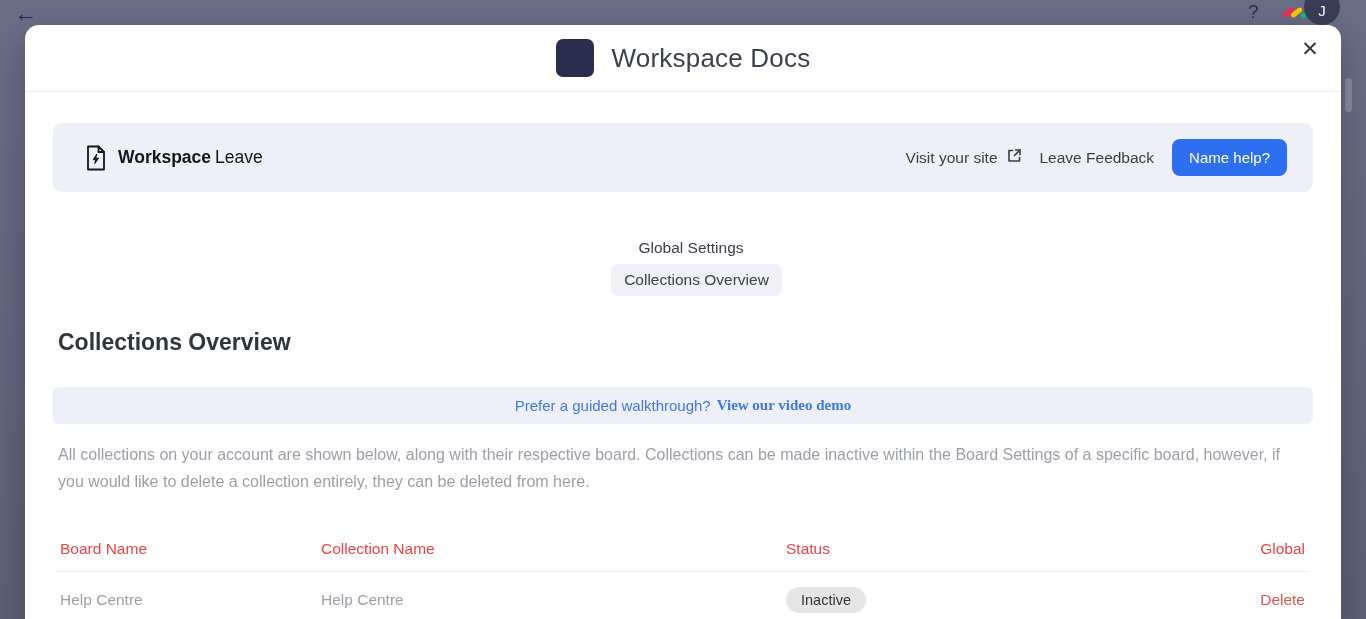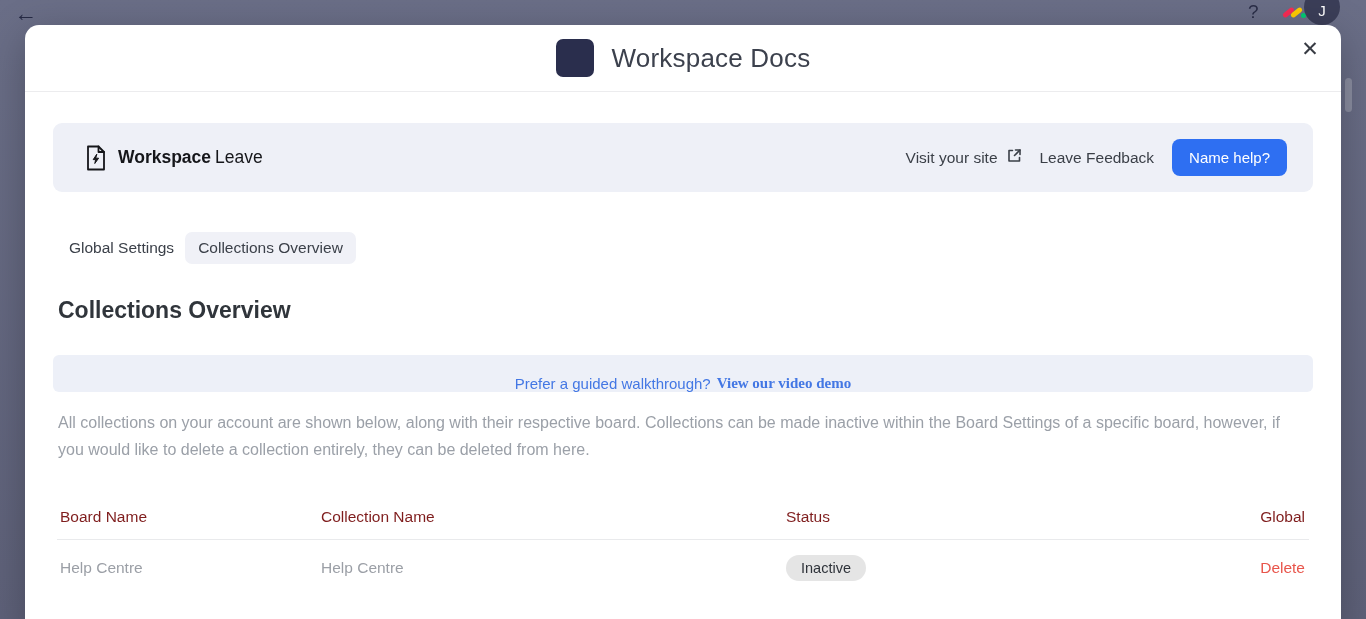--- a/index.html
+++ b/index.html
@@ -105,58 +105,58 @@
     border: none; border-radius: 8px;
     font-size: 15px; font-weight: 500;
     padding: 10px 17px; cursor: pointer;
     font-family: "Liberation Sans", sans-serif;
   }
 
   
   .tabs {
     margin-top: 40px; padding-left: 16px;
     display: flex; align-items: center;
-    font-size: 15.5px; color: #3b4049;
+    font-size: 15.5px; color: #3b4049; flex-direction: column;
   }
   .tab { cursor: pointer; padding: 7px 0; }
   .tab.active {
     margin-left: 11px;
     padding: 7px 13px;
     background: #f0f1f7; border-radius: 7px;
   }
 
   
   .section-heading {
     margin-top: 33px; padding-left: 5px;
     font-size: 23px; font-weight: 700; color: #30353b;
   }
   .walkthrough-banner {
     margin-top: 31px; height: 37px;
     background: #edf0f8; border-radius: 6px;
-    display: flex; align-items: flex-end; justify-content: center;
+    display: flex; align-items: center; justify-content: center;
     font-size: 15px; color: var(--link-blue);
   }
   .walkthrough-banner .demo-link { font-weight: 700; margin-left: 6px; cursor: pointer; font-family: Liberation Serif, serif; }
   .body-text {
     margin-top: 17px; padding-left: 5px;
     font-size: 16px; line-height: 27px; color: #9ba0a8;
     max-width: 1250px;
   }
 
   
   .collections-table { margin: 45px 4px 0 4px; }
   .t-head, .t-row {
     display: grid;
     grid-template-columns: 261px 465px 1fr 90px;
     align-items: center;
   }
   .t-head {
     padding-bottom: 13px;
     border-bottom: 1px solid #e9eaec;
-    font-size: 15.5px; color: #7f1d1d;
+    font-size: 15.5px; color: #ef4444;
   }
   .t-head > div, .t-row > div { padding-left: 3px; }
   .t-head .col-action, .t-row .cell-action { text-align: right; padding-right: 4px; }
   .t-row { padding-top: 15px; font-size: 15.5px; color: #9b9fa6; }
   .status-pill {
     display: inline-block;
     padding: 5px 15px;
     background: #e5e5e5; border-radius: 15px;
     font-size: 14.5px; color: #2f333a;
   }

